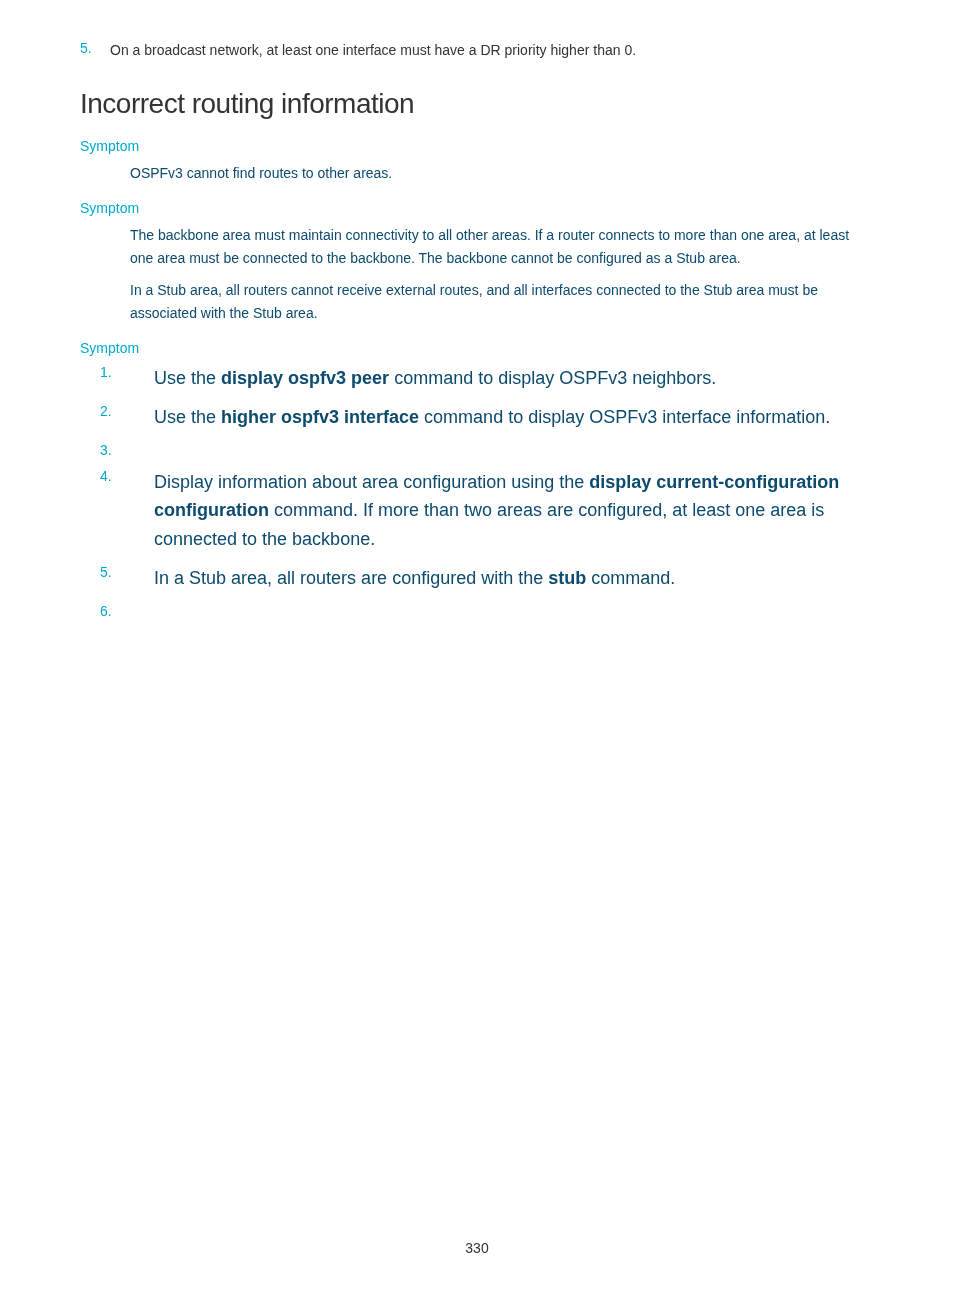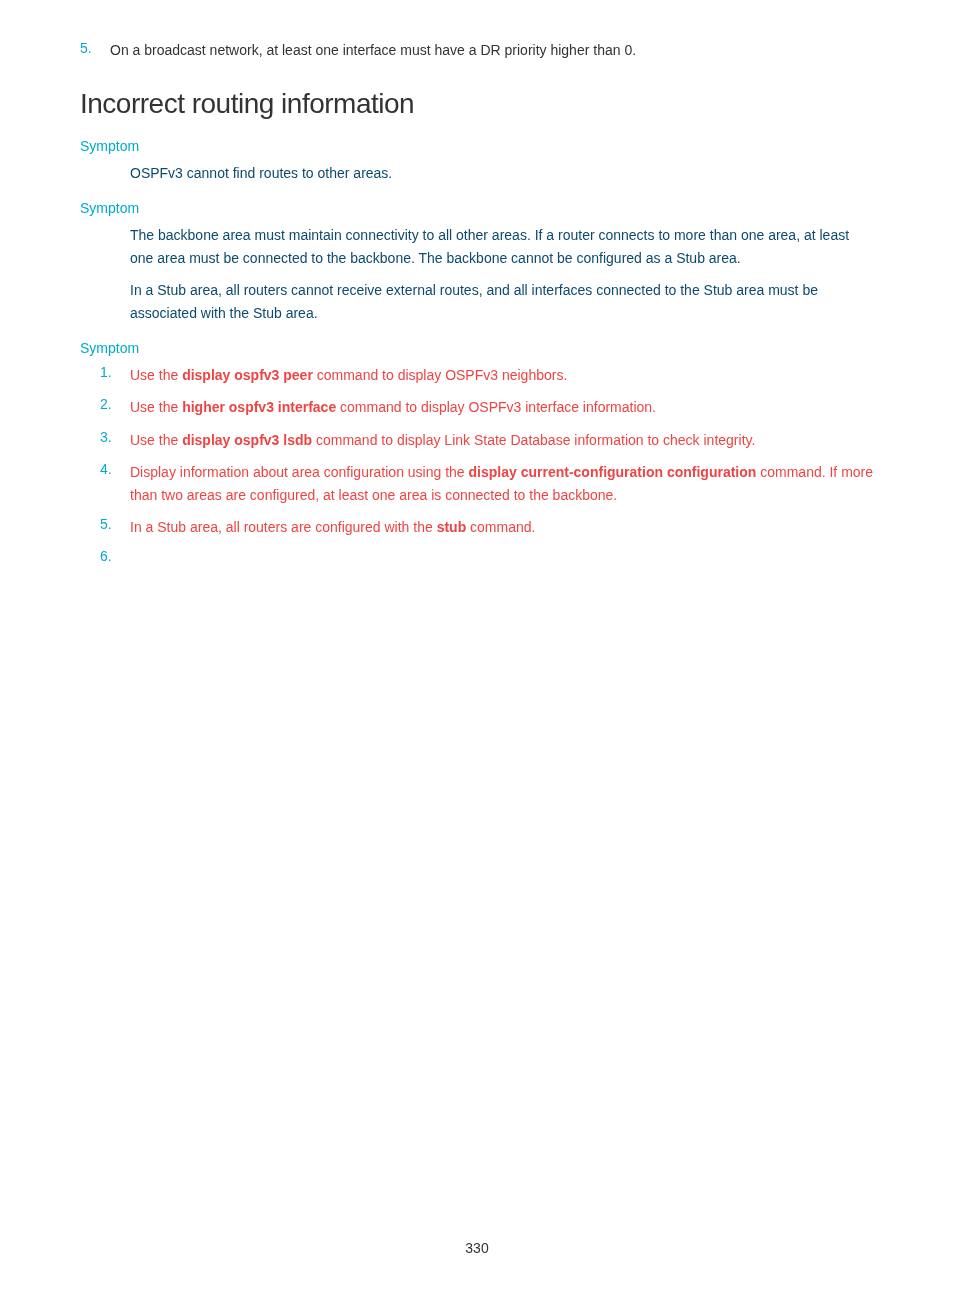--- a/index.html
+++ b/index.html
@@ -74,23 +74,24 @@
     }
 
     .solution-item .num {
       color: #00aacc;
       min-width: 30px;
       font-size: 14px;
       font-weight: normal;
     }
 
     .solution-item .text {
-      font-size: 14px;
-      color: #ef4444;
+      font-size: 18px;
+      color: #0c4a6e;
       line-height: 1.6;
+      margin-left: 24px;
     }
 
     .solution-item .text strong {
       font-weight: bold;
     }
 
     .page-footer {
       position: fixed;
       bottom: 40px;
       left: 0;
@@ -125,21 +126,20 @@
     <span class="text">Use the <strong>display ospfv3 peer</strong> command to display OSPFv3 neighbors.</span>
   </div>
 
   <div class="solution-item">
     <span class="num">2.</span>
     <span class="text">Use the <strong>higher ospfv3 interface</strong> command to display OSPFv3 interface information.</span>
   </div>
 
   <div class="solution-item">
     <span class="num">3.</span>
-    <span class="text">Use the <strong>display ospfv3 lsdb</strong> command to display Link State Database information to check integrity.</span>
   </div>
 
   <div class="solution-item">
     <span class="num">4.</span>
     <span class="text">Display information about area configuration using the <strong>display current-configuration configuration</strong> command. If more than two areas are configured, at least one area is connected to the backbone.</span>
   </div>
 
   <div class="solution-item">
     <span class="num">5.</span>
     <span class="text">In a Stub area, all routers are configured with the <strong>stub</strong> command.</span>

